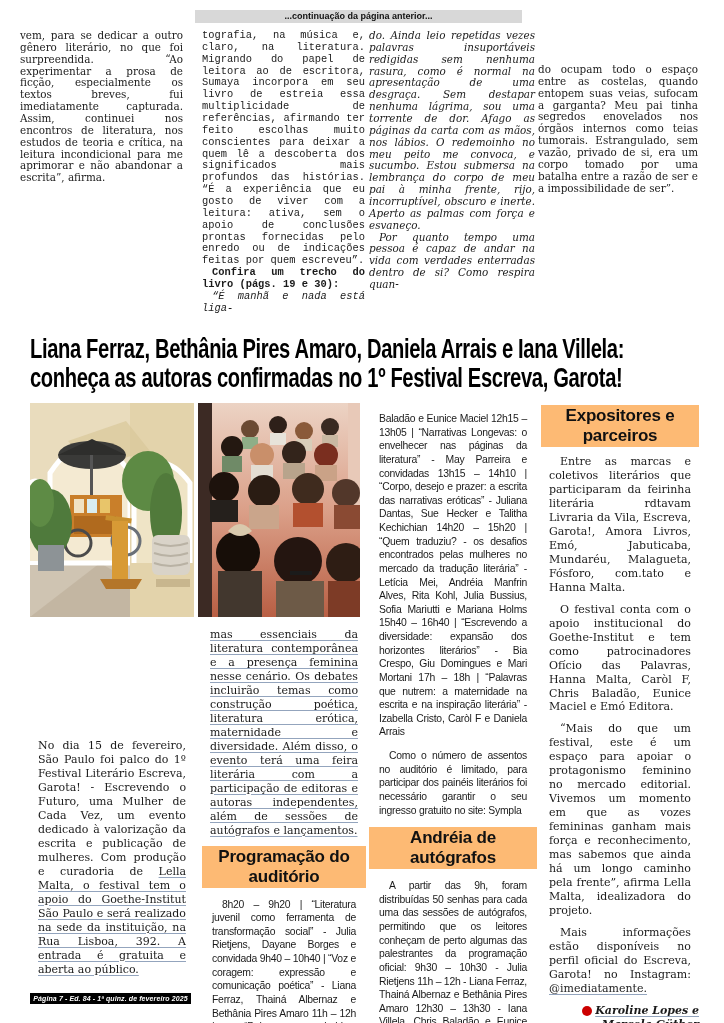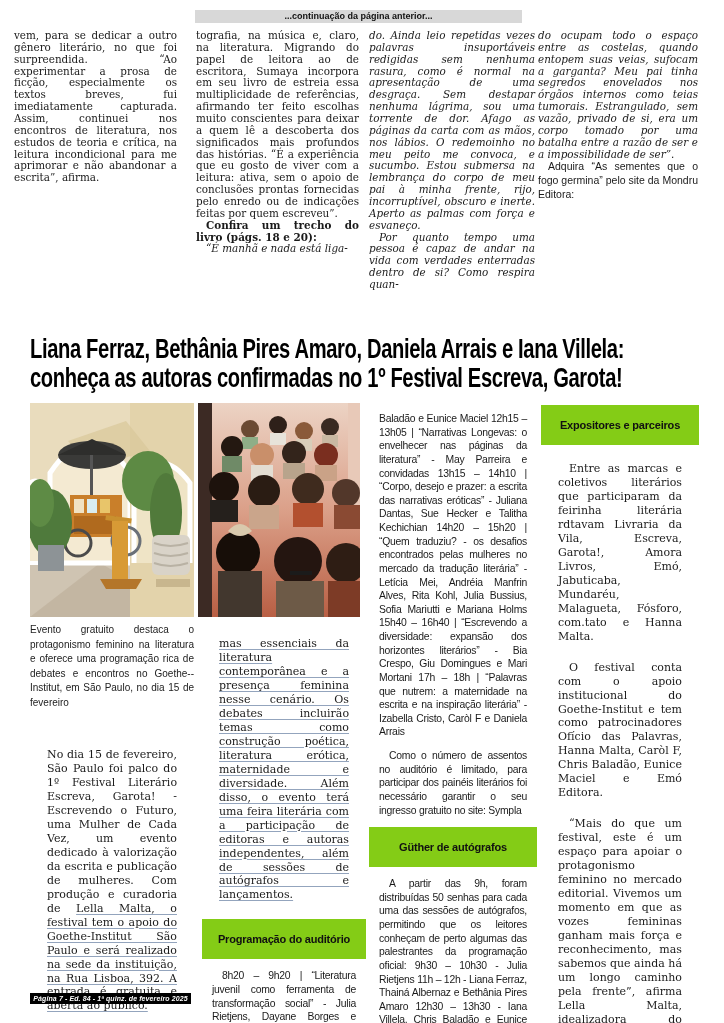--- a/index.html
+++ b/index.html
@@ -8,25 +8,25 @@
 
   
   .cont-banner{position:absolute;left:195px;top:10px;width:327px;height:13px;background:#d8d8d8;
         font-family:"Liberation Sans",sans-serif;font-weight:bold;font-size:9px;line-height:13px;
         text-align:center;color:#111;letter-spacing:0px;}
 
   
   .tcol{position:absolute;top:30px;font-size:10.4px;line-height:1.14;text-align:justify;}
   .tcol p{margin:0;}
   .tcol p + p{text-indent:10px;}
-  .tcol1{left:14px;width:163px;}
-  .tcol2{left:196px;width:163px;}
+  .tcol1{left:20px;width:163px;}
+  .tcol2{left:202px;width:163px;font-family:Liberation Mono, monospace;}
   .tcol3{left:369px;width:166px;font-style:italic;}
   .tcol4{left:538px;width:160px;}
-  .tcol4 .quote{font-style:italic;}
+  .tcol4 .quote{margin-top:34px;}
   .bold-lead{font-weight:bold;text-indent:10px;margin-top:1px;}
   .italic-lead{font-style:italic;text-indent:10px;}
   .promo{font-family:"Liberation Sans",sans-serif;font-size:10.5px;line-height:1.3;margin-top:14px;
          text-align:justify;}
   .promo-link{display:block;margin-top:2px;font-family:"Liberation Sans",sans-serif;font-size:10.5px;
          line-height:1.3;color:#4a7ebb;text-decoration:underline;word-break:break-all;text-indent:10px;}
 
   
   .headline{position:absolute;left:30px;top:334px;width:694px;}
   .headline .hl{font-family:"Liberation Sans",sans-serif;font-weight:bold;font-size:28px;
@@ -37,31 +37,31 @@
   .photo{position:absolute;top:403px;height:214px;overflow:hidden;}
   .photo-left{left:30px;width:164px;}
   .photo-right{left:198px;width:162px;}
   .photo svg{display:block;width:100%;height:100%;}
 
   
   .caption{position:absolute;left:30px;top:623px;width:164px;
         font-family:"Liberation Sans",sans-serif;font-size:10px;line-height:1.45;color:#222;
         text-align:justify;}
   .bserif{font-size:11px;line-height:1.27;text-align:justify;}
-  .bserif p{margin:17px;}
+  .bserif p{margin:8px;}
   .bserif p + p{text-indent:11px;}
   .indent{text-indent:11px;}
   .bcol1{position:absolute;left:30px;top:731px;width:164px;}
   .bcol2{position:absolute;left:202px;top:620px;width:164px;}
   .bcol3{position:absolute;left:369px;top:402px;width:168px;}
   .bcol4{position:absolute;left:541px;top:402px;width:158px;}
   .ul{text-decoration:underline;text-decoration-color:#93a4bd;text-underline-offset:2px;}
 
-  .sec-header{font-family:"Liberation Sans",sans-serif;font-weight:bold;font-size:11px;
-        background:#84cc16;text-align:center;padding:14px 0;margin:3px 0 2px 0;color:#111;
+  .sec-header{font-family:"Liberation Sans",sans-serif;font-weight:bold;font-size:17px;
+        background:#fdba74;text-align:center;padding:1px 0;margin:3px 0 2px 0;color:#111;
         letter-spacing:-0.2px;}
   .program{font-family:"Liberation Sans",sans-serif;font-size:10.4px;line-height:1.31;
         letter-spacing:-0.25px;text-align:justify;}
   .program p{margin:10px;}
   .program .indent{text-indent:10px;}
 
   .insta{color:#222;text-decoration:underline;text-decoration-color:#93a4bd;text-underline-offset:2px;}
 
   .credit{margin-top:2px;text-align:right;font-style:italic;font-size:11px;line-height:1.3;font-weight:bold;}
   .credit .dot{display:inline-block;width:10px;height:10px;border-radius:50%;background:#cc0000;
@@ -79,32 +79,31 @@
 <div class="page">
 
   <div class="cont-banner">...continuação da página anterior...</div>
 
   <div class="tcol tcol1">
     <p>vem, para se dedicar a outro gênero literário, no que foi surpreendida. “Ao experimentar a prosa de ficção, especialmente os textos breves, fui imediatamente capturada. Assim, continuei nos encontros de literatura, nos estudos de teoria e crítica, na leitura incondicional para me aprimorar e não abandonar a escrita”, afirma.</p>
   </div>
 
   <div class="tcol tcol2">
     <p>tografia, na música e, claro, na literatura. Migrando do papel de leitora ao de escritora, Sumaya incorpora em seu livro de estreia essa multiplicidade de referências, afirmando ter feito escolhas muito conscientes para deixar a quem lê a descoberta dos significados mais profundos das histórias. “É a experiência que eu gosto de viver com a leitura: ativa, sem o apoio de conclusões prontas fornecidas pelo enredo ou de indicações feitas por quem escreveu”.</p>
-    <p class="bold-lead">Confira um trecho do livro (págs. 18 e 20):</p>
+    <p class="bold-lead">Confira um trecho do livro (págs. 19 e 30):</p>
     <p class="italic-lead">“É manhã e nada está liga-</p>
   </div>
 
   <div class="tcol tcol3">
     <p>do. Ainda leio repetidas vezes palavras insuportáveis redigidas sem nenhuma rasura, como é normal na apresentação de uma desgraça. Sem destapar nenhuma lágrima, sou uma torrente de dor. Afago as páginas da carta com as mãos, nos lábios. O redemoinho no meu peito me convoca, e sucumbo. Estou submersa na lembrança do corpo de meu pai à minha frente, rijo, incorruptível, obscuro e inerte. Aperto as palmas com força e esvaneço.</p>
     <p>Por quanto tempo uma pessoa é capaz de andar na vida com verdades enterradas dentro de si? Como respira quan-</p>
   </div>
 
   <div class="tcol tcol4">
     <p class="quote">do ocupam todo o espaço entre as costelas, quando entopem suas veias, sufocam a garganta? Meu pai tinha segredos enovelados nos órgãos internos como teias tumorais. Estrangulado, sem vazão, privado de si, era um corpo tomado por uma batalha entre a razão de ser e a impossibilidade de ser”.</p>
-    <p class="promo">Adquira  “As sementes que o fogo germina” pelo site da Mondru Editora:</p>
   </div>
 
   <div class="headline">
     <div class="hl">Liana Ferraz, Bethânia Pires Amaro, Daniela Arrais e Iana Villela:</div>
     <div class="hl">conheça as autoras confirmadas no 1º Festival Escreva, Garota!</div>
   </div>
 
   <div class="photo photo-left">
     <svg viewBox="0 0 164 214" preserveAspectRatio="none">
       <rect width="164" height="214" fill="#e9dcbd"></rect>
@@ -179,21 +178,20 @@
         <rect x="20" y="168" width="44" height="46" fill="#42372e"></rect>
       <path d="M30 128 q12 -14 24 0 q-12 10 -24 0" fill="#d9c9ad"></path>
       <circle cx="100" cy="158" r="24" fill="#241510"></circle>
         <rect x="78" y="178" width="48" height="36" fill="#6d5a47"></rect>
       <rect x="92" y="168" width="22" height="4" fill="#1b1b1b"></rect>
       <circle cx="148" cy="160" r="20" fill="#2e1d14"></circle>
         <rect x="130" y="178" width="32" height="36" fill="#7d3b26"></rect>
     </svg>
   </div>
 
-  <div class="caption">Evento gratuito destaca o protagonismo feminino na literatura e oferece uma programação rica de debates e encontros no Goethe--Institut, em São Paulo, no dia 15 de fevereiro</div>
 
   <div class="bcol1 bserif">
     <p>
       <span class="indent">No dia 15 de fevereiro, São Paulo foi palco do 1º Festival Literário Escreva, Garota! - Escrevendo o Futuro, uma Mulher de Cada Vez, um evento dedicado à valorização da escrita e publicação de mulheres. Com produção e curadoria de</span>
       <span class="ul">Lella Malta, o festival tem o apoio do Goethe-Institut São Paulo e será realizado na sede da instituição, na Rua Lisboa, 392. A entrada é gratuita e aberta ao público.</span>
     </p>
   </div>
 
   <div class="bcol2">
     <div class="bserif">
@@ -203,21 +201,21 @@
     <div class="program">
       <p class="indent">8h20 – 9h20 | “Literatura juvenil como ferramenta de transformação social” - Julia Rietjens, Dayane Borges e convidada 9h40 – 10h40 | “Voz e coragem: expressão e comunicação poética” - Liana Ferraz, Thainá Albernaz e Bethânia Pires Amaro 11h – 12h | “Palavras rebeldes: desobediência feminina e a sociedade contemporânea” - Iana Villela, Chris</p>
     </div>
   </div>
 
   <div class="bcol3">
     <div class="program">
       <p>Baladão e Eunice Maciel 12h15 – 13h05 | “Narrativas Longevas: o envelhecer nas páginas da literatura” - May Parreira e convidadas 13h15 – 14h10 | “Corpo, desejo e prazer: a escrita das narrativas eróticas” - Juliana Dantas, Sue Hecker e Talitha Kechichian 14h20 – 15h20 | “Quem traduziu? - os desafios encontrados pelas mulheres no mercado da tradução literária” - Letícia Mei, Andréia Manfrin Alves, Rita Kohl, Julia Bussius, Sofia Mariutti e Mariana Holms 15h40 – 16h40 | “Escrevendo a diversidade: expansão dos horizontes literários” - Bia Crespo, Giu Domingues e Mari Mortani 17h – 18h | “Palavras que nutrem: a maternidade na escrita e na inspiração literária” - Izabella Cristo, Caròl F e Daniela Arrais</p>
       <p class="indent">Como o número de assentos no auditório é limitado, para participar dos painéis literários foi necessário garantir o seu ingresso gratuito no site: Sympla</p>
     </div>
-    <div class="sec-header">Güther de autógrafos</div>
+    <div class="sec-header">Andréia de autógrafos</div>
     <div class="program">
       <p class="indent">A partir das 9h, foram distribuídas 50 senhas para cada uma das sessões de autógrafos, permitindo que os leitores conheçam de perto algumas das palestrantes da programação oficial: 9h30 – 10h30 - Julia Rietjens 11h – 12h - Liana Ferraz, Thainá Albernaz e Bethânia Pires Amaro 12h30 – 13h30 - Iana Villela, Chris Baladão e Eunice Ma-</p>
     </div>
   </div>
 
   <div class="bcol4">
     <div class="sec-header">Expositores e parceiros</div>
     <div class="bserif">
       <p class="indent">Entre as marcas e coletivos literários que participaram da feirinha literária rdtavam Livraria da Vila, Escreva, Garota!, Amora Livros, Emó, Jabuticaba, Mundaréu, Malagueta, Fósforo, com.tato e Hanna Malta.</p>
       <p>O festival conta com o apoio institucional do Goethe-Institut e tem como patrocinadores Ofício das Palavras, Hanna Malta, Caròl F, Chris Baladão, Eunice Maciel e Emó Editora.</p>

